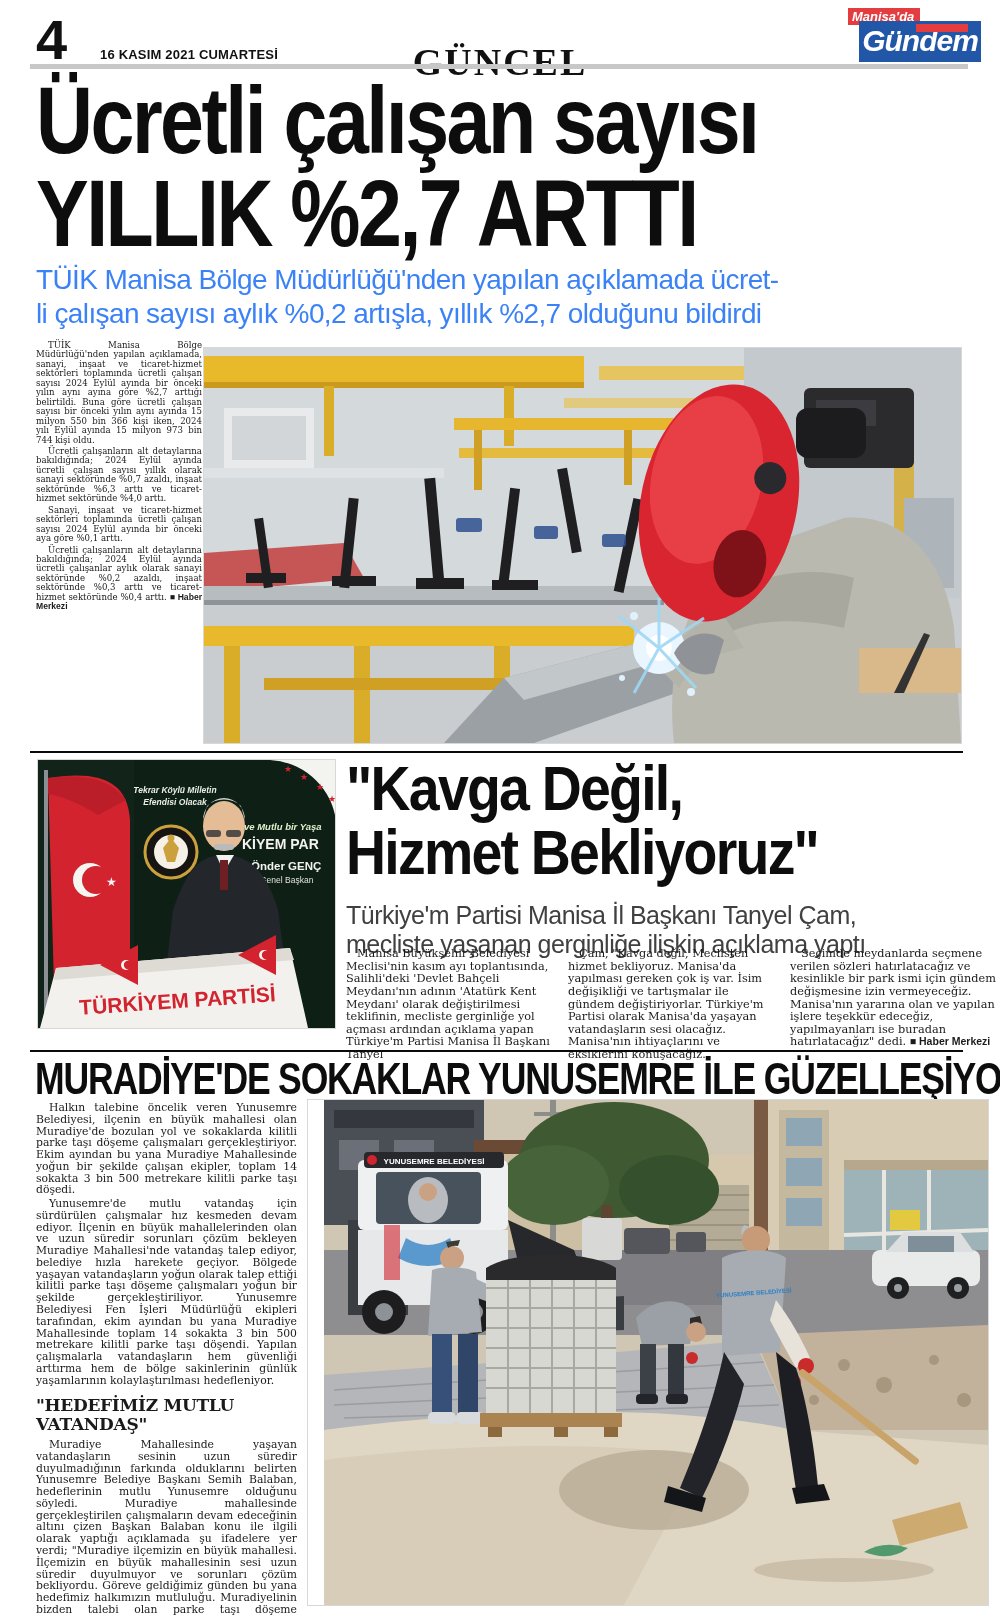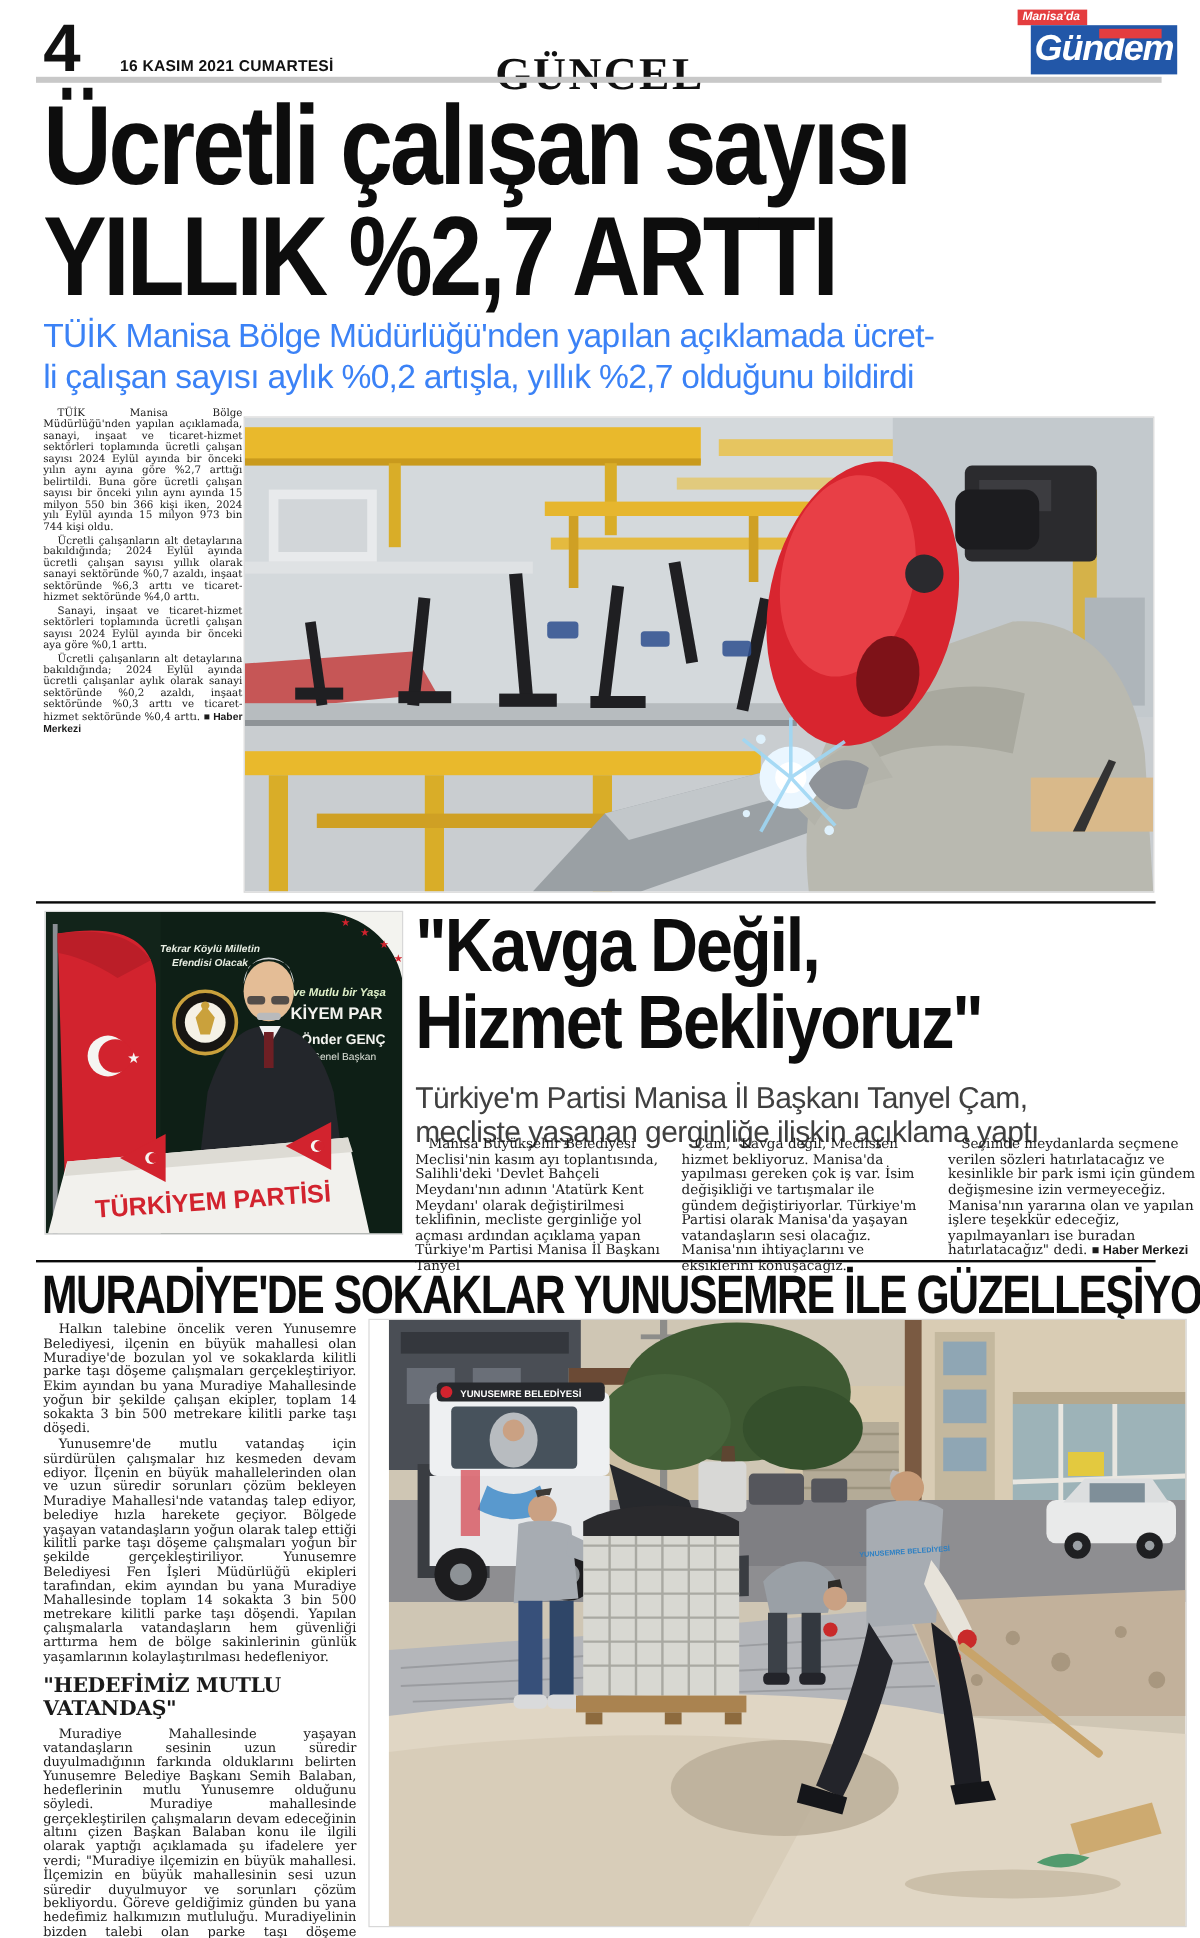--- a/index.html
+++ b/index.html
@@ -7,21 +7,21 @@
        font-family:"Liberation Sans",sans-serif;color:#111;}
   .abs{position:absolute;}
 
   
   .page-num{left:36px;top:12px;font-size:56px;font-weight:900;line-height:1;letter-spacing:-2px;}
   .edition-date{left:100px;top:47px;font-size:13px;font-weight:700;letter-spacing:.2px;}
   .section-title{left:0;right:0;top:20px;text-align:center;
        font-family:"Liberation Serif",serif;font-weight:700;font-size:38px;letter-spacing:2px;margin-top:20px;}
   .logo{right:30px;top:8px;width:122px;height:54px;}
   .logo-banner{position:absolute;left:0;top:0;background:#e43d3f;color:#fff;
-       font-size:10px;font-weight:700;font-style:italic;padding:1px 6px 1px 4px;}
+       font-size:13px;font-weight:700;font-style:italic;padding:1px 6px 1px 4px;}
   .logo-strip{position:absolute;right:2px;top:16px;width:52px;height:8px;background:#e43d3f;}
   .logo-title{position:absolute;left:0;top:13px;width:122px;height:41px;background:#2257a8;
        color:#fff;font-weight:900;font-style:italic;font-size:30px;text-align:center;line-height:40px;
        letter-spacing:-1px;margin-left:11px;}
   .header-rule{left:30px;top:64px;width:938px;height:5px;background:#c8c8c8;}
 
   
   .a1-headline{left:36px;top:74px;font-weight:900;font-size:94px;line-height:.99;
        letter-spacing:-3px;color:#0d0d0d;white-space:nowrap;
        transform:scaleX(.84);transform-origin:left top;}

